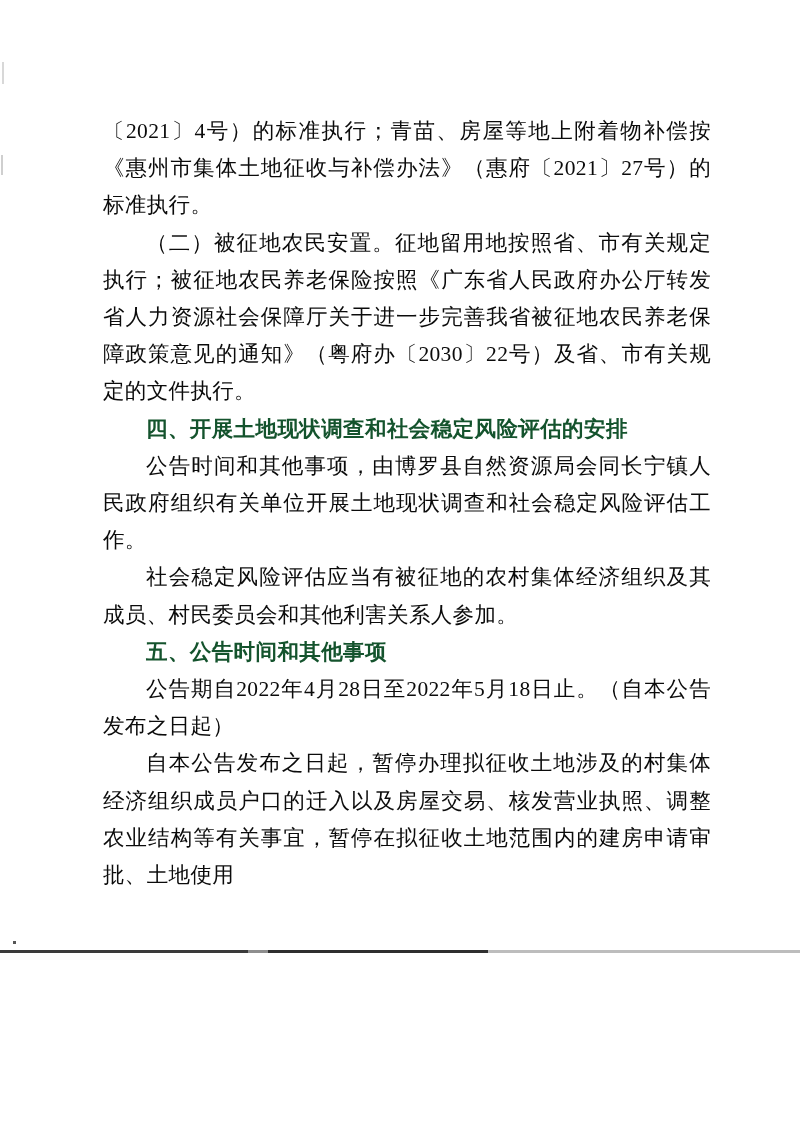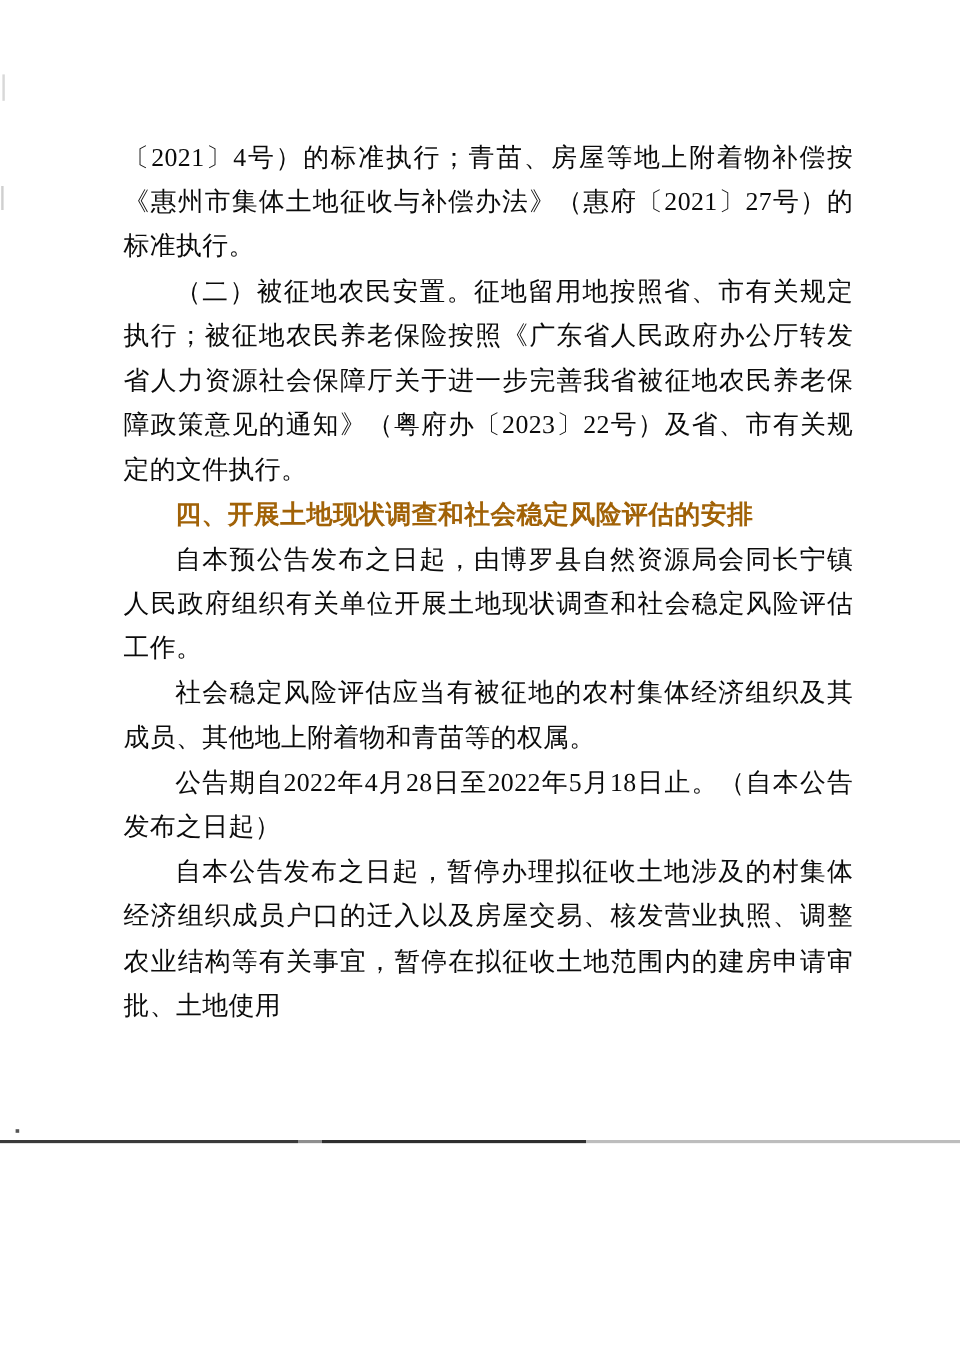--- a/index.html
+++ b/index.html
@@ -79,21 +79,21 @@
   .para.indent {
     text-indent: 2em;
   }
 
   
   .heading {
     font-family: "Liberation Sans", "DejaVu Sans", sans-serif;
     font-size: 21.5px;
     font-weight: bold;
     line-height: 37.2px;
-    color: #a16207;
+    color: #14532d;
     margin: 0;
     text-indent: 2em;
     letter-spacing: 0.4px;
   }
 
   .page-number {
     position: absolute;
     left: 0;
     right: 0;
     top: 1038px;
@@ -109,29 +109,30 @@
 
 <div class="page">
 
   <span class="scan-edge-left"></span>
   <span class="scan-edge-left2"></span>
 
   <div class="content">
 
     <p class="para">〔2021〕4号）的标准执行；青苗、房屋等地上附着物补偿按《惠州市集体土地征收与补偿办法》（惠府〔2021〕27号）的标准执行。</p>
 
-    <p class="para indent">（二）被征地农民安置。征地留用地按照省、市有关规定执行；被征地农民养老保险按照《广东省人民政府办公厅转发省人力资源社会保障厅关于进一步完善我省被征地农民养老保障政策意见的通知》（粤府办〔2023〕22号）及省、市有关规定的文件执行。</p>
+    <p class="para indent">（二）被征地农民安置。征地留用地按照省、市有关规定执行；被征地农民养老保险按照《广东省人民政府办公厅转发省人力资源社会保障厅关于进一步完善我省被征地农民养老保障政策意见的通知》（粤府办〔2030〕22号）及省、市有关规定的文件执行。</p>
 
     <h2 class="heading">四、开展土地现状调查和社会稳定风险评估的安排</h2>
 
-    <p class="para indent">自本预公告发布之日起，由博罗县自然资源局会同长宁镇人民政府组织有关单位开展土地现状调查和社会稳定风险评估工作。</p>
+    <p class="para indent">公告时间和其他事项，由博罗县自然资源局会同长宁镇人民政府组织有关单位开展土地现状调查和社会稳定风险评估工作。</p>
 
 
-    <p class="para indent">社会稳定风险评估应当有被征地的农村集体经济组织及其成员、其他地上附着物和青苗等的权属。</p>
+    <p class="para indent">社会稳定风险评估应当有被征地的农村集体经济组织及其成员、村民委员会和其他利害关系人参加。</p>
 
+    <h2 class="heading">五、公告时间和其他事项</h2>
 
     <p class="para indent">公告期自2022年4月28日至2022年5月18日止。（自本公告发布之日起）</p>
 
     <p class="para indent">自本公告发布之日起，暂停办理拟征收土地涉及的村集体经济组织成员户口的迁入以及房屋交易、核发营业执照、调整农业结构等有关事宜，暂停在拟征收土地范围内的建房申请审批、土地使用</p>
 
   </div>
 
   <div class="page-number">2</div>
 
   <span class="scan-dot"></span>

